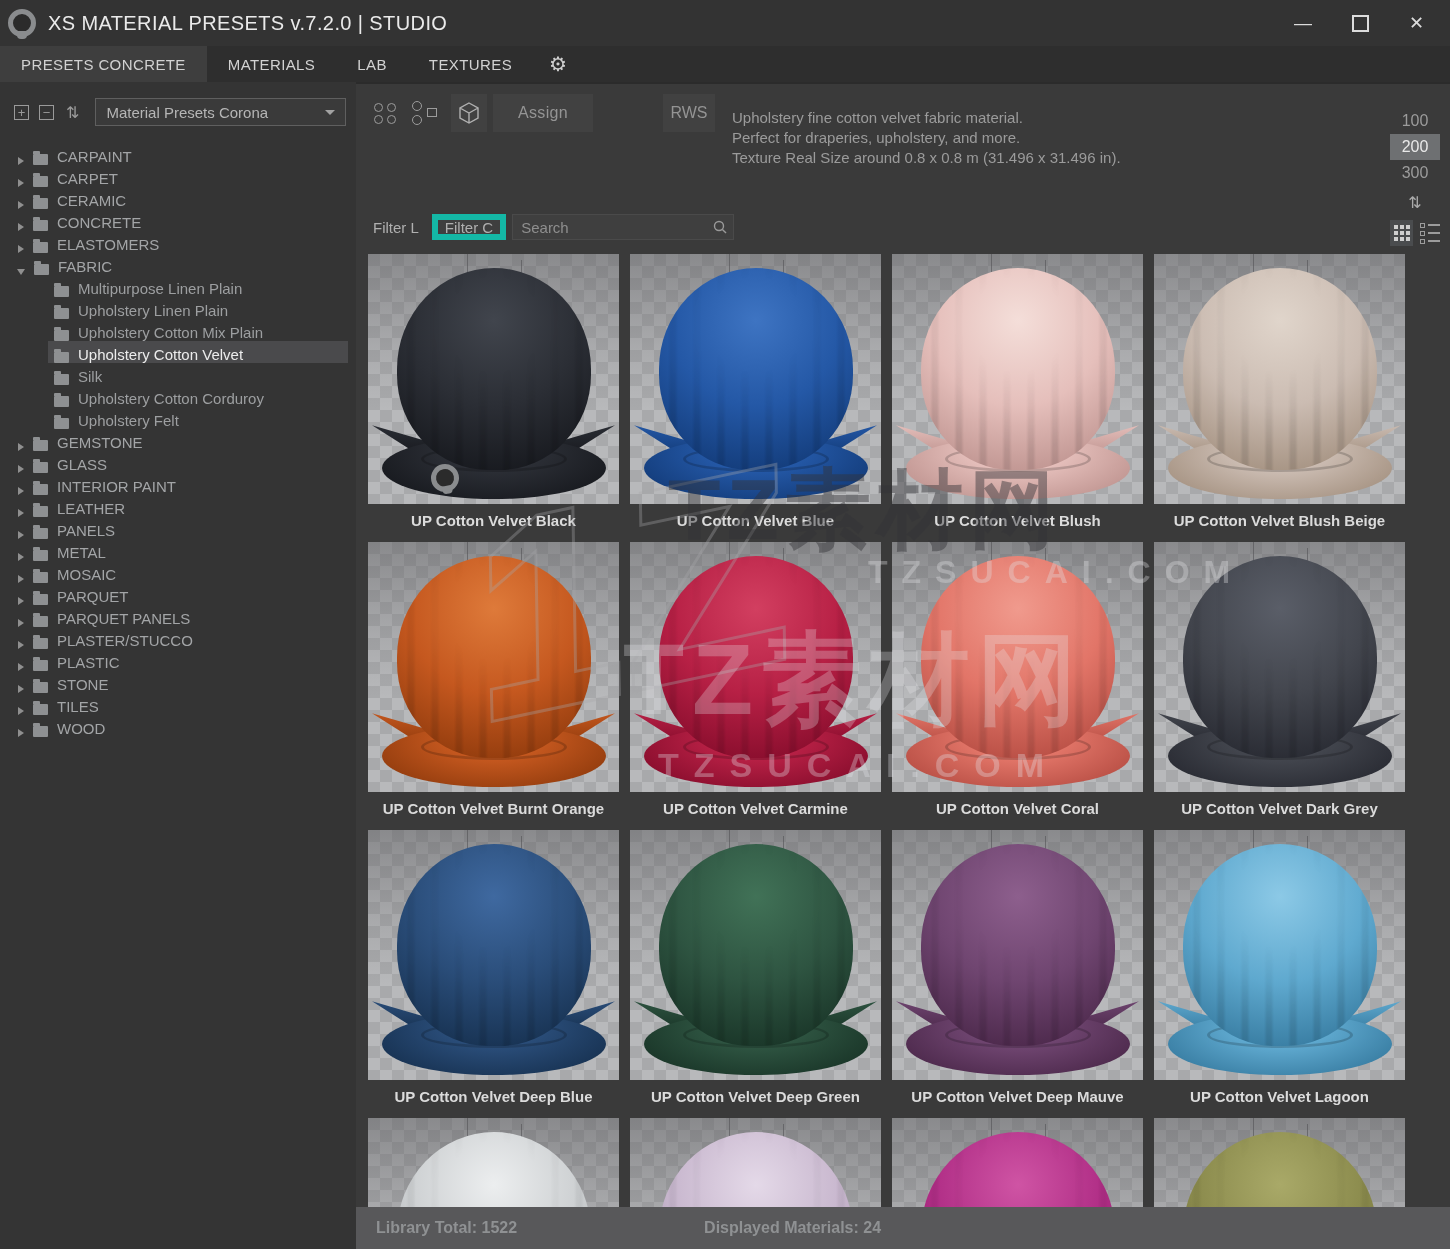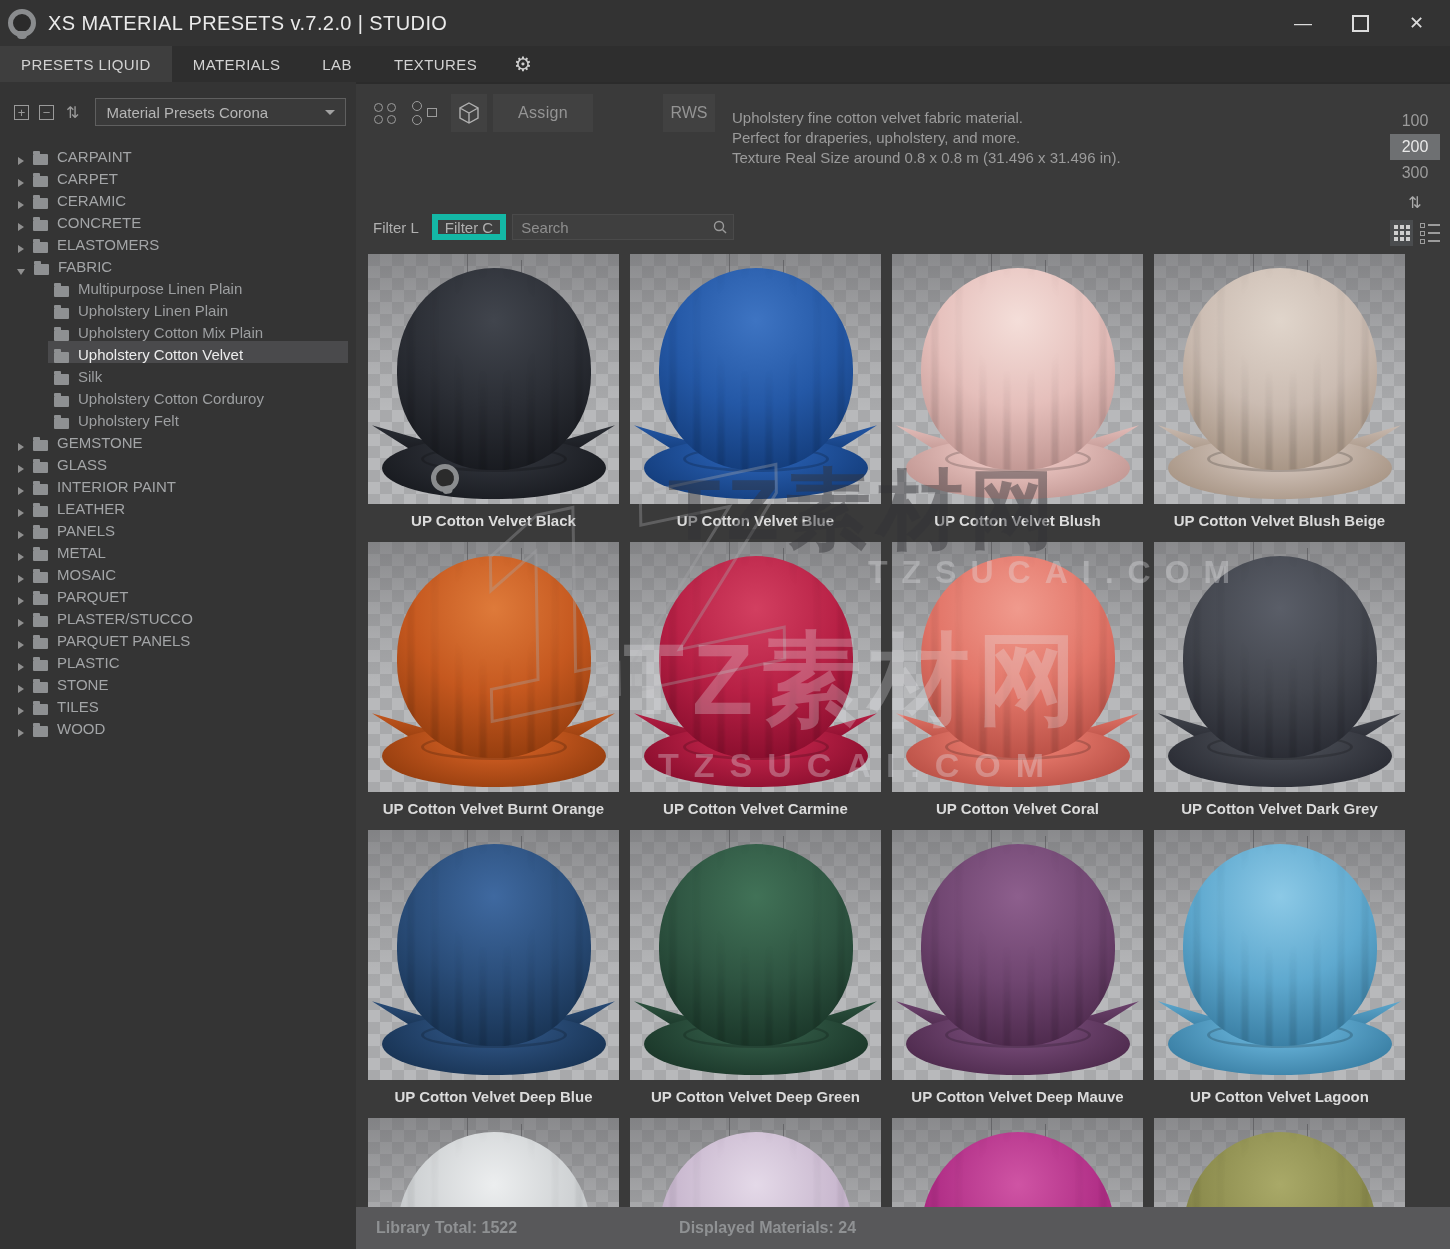--- a/index.html
+++ b/index.html
@@ -105,21 +105,21 @@
   
   .wm{position:absolute;pointer-events:none;z-index:5;white-space:nowrap;font-weight:bold;}
   .wm.cn1{left:300px;top:198px;font-size:86px;color:rgba(52,52,56,.45);letter-spacing:6px;}
   .wm.url1{left:500px;top:300px;font-size:32px;letter-spacing:14px;color:rgba(225,225,230,.34);}
   .wm.cn2{left:255px;top:360px;font-size:100px;color:rgba(232,232,238,.28);letter-spacing:8px;}
   .wm.url2{left:290px;top:492px;font-size:34px;letter-spacing:15px;color:rgba(228,228,233,.33);}
   .wm.logo{left:55px;top:210px;font-size:280px;font-style:italic;color:transparent;
      -webkit-text-stroke:3px rgba(165,165,170,.35);transform:rotate(-12deg);}
 
   
-  .statusbar{position:absolute;left:0;right:0;bottom:0;height:42px;background:#58585a;display:flex;align-items:center;z-index:10;}
+  .statusbar{position:absolute;left:0;right:0;bottom:0;height:42px;background:#58585a;display:flex;align-items:center;z-index:10;gap:25px;}
   .statustext{font-size:16px;font-weight:bold;color:#8f9193;}
   .st1{margin-left:20px;} .st2{margin-left:162px;}
 
   svg{display:block;}
 </style>
 </head>
 <body>
 
 <div class="app">
 
@@ -127,21 +127,21 @@
     <div class="logo"></div>
     <div class="apptitle">XS MATERIAL PRESETS v.7.2.0 | STUDIO</div>
     <div class="winbtns">
       <span class="winbtn">—</span>
       <span class="winbtn maxbox"></span>
       <span class="winbtn">✕</span>
     </div>
   </div>
 
   <div class="tabbar">
-    <div class="tab active">PRESETS LIQUID</div>
+    <div class="tab active">PRESETS CONCRETE</div>
     <div class="tab">MATERIALS</div>
     <div class="tab">LAB</div>
     <div class="tab">TEXTURES</div>
     <div class="tab gear">
         <span>⚙</span>
       </div>
   </div>
 
   <div class="sidebar">
     <div class="side-tools">
@@ -249,26 +249,26 @@
           <span class="lbl">MOSAIC</span>
         </div>
       <div class="trow top">
           <span class="tri"></span>
           <span class="folder"></span>
           <span class="lbl">PARQUET</span>
         </div>
       <div class="trow top">
           <span class="tri"></span>
           <span class="folder"></span>
+          <span class="lbl">PARQUET PANELS</span>
+        </div>
+      <div class="trow top">
+          <span class="tri"></span>
+          <span class="folder"></span>
           <span class="lbl">PLASTER/STUCCO</span>
-        </div>
-      <div class="trow top">
-          <span class="tri"></span>
-          <span class="folder"></span>
-          <span class="lbl">PARQUET PANELS</span>
         </div>
       <div class="trow top">
           <span class="tri"></span>
           <span class="folder"></span>
           <span class="lbl">PLASTIC</span>
         </div>
       <div class="trow top">
           <span class="tri"></span>
           <span class="folder"></span>
           <span class="lbl">STONE</span>

